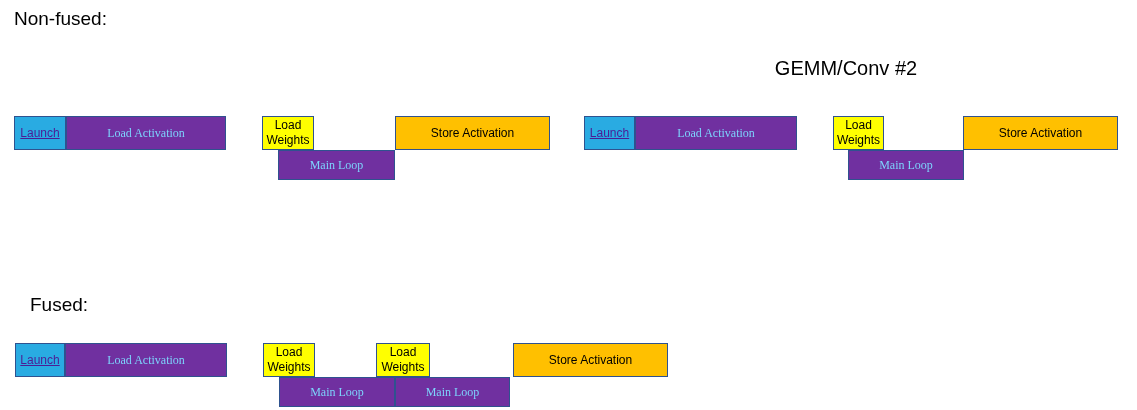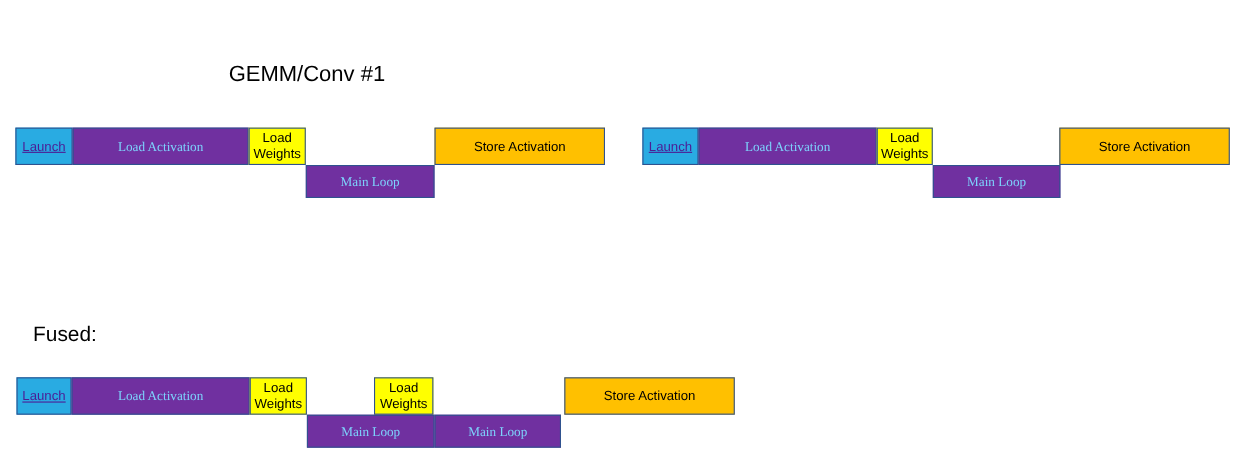--- a/index.html
+++ b/index.html
@@ -46,30 +46,31 @@
     display: flex;
     align-items: center;
     justify-content: center;
     text-align: center;
     font-size: 12px;
     line-height: 1.22;
     padding: 0 1px;
   }
   .block.launch { background: var(--launch); color: #4c1d95; text-decoration: underline; }
   .block.load   { background: var(--purple); color: #7dd3fc; font-family: Liberation Serif, serif; }
-  .block.weights{ background: var(--yellow); color: #000000; }
+  .block.weights{ background: var(--yellow); color: #000000; margin-left: 36px; }
   .block.store  { background: var(--orange); color: #000000; text-align: right; }
 </style>
 </head>
 <body>
 
 <div id="stage">
+  <div class="section-label nonfused">Non-fused:</div>
 
-  <div class="group-title g1">GEMM/Conv #1</div>
 
+  <div class="group-title g2">GEMM/Conv #2</div>
 
   <div class="section-label fused">Fused:</div>
 <div class="block launch" style="left: 14px; top: 116px; width: 52px; height: 34px;">Launch</div>
     <div class="block load" style="left: 66px; top: 116px; width: 160px; height: 34px;">Load Activation</div>
     <div class="block weights" style="left: 226px; top: 116px; width: 52px; height: 34px;">Load Weights</div>
     <div class="block load" style="left: 278px; top: 150px; width: 117px; height: 30px;">Main Loop</div>
     <div class="block store" style="left: 395px; top: 116px; width: 155px; height: 34px;">Store Activation</div>
     <div class="block launch" style="left: 584px; top: 116px; width: 51px; height: 34px;">Launch</div>
     <div class="block load" style="left: 635px; top: 116px; width: 162px; height: 34px;">Load Activation</div>
     <div class="block weights" style="left: 797px; top: 116px; width: 51px; height: 34px;">Load Weights</div>

